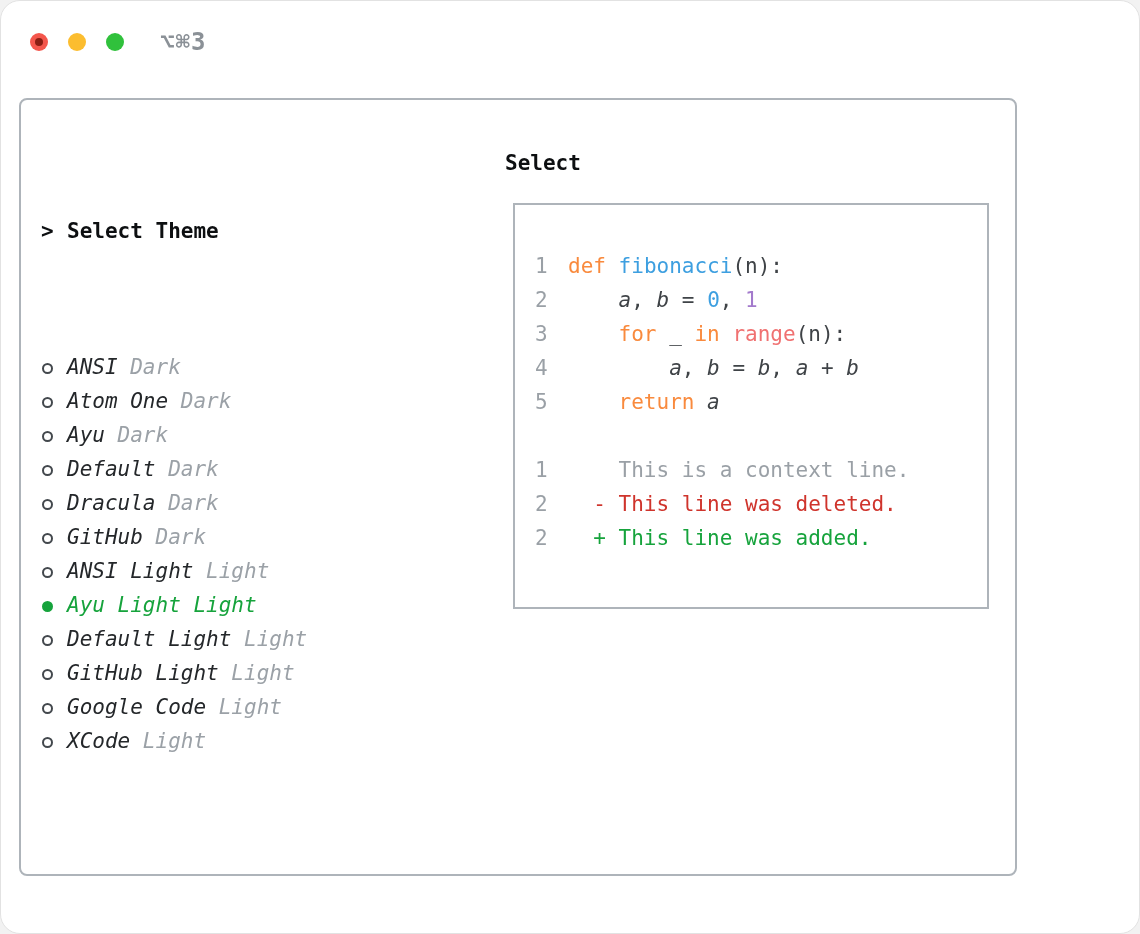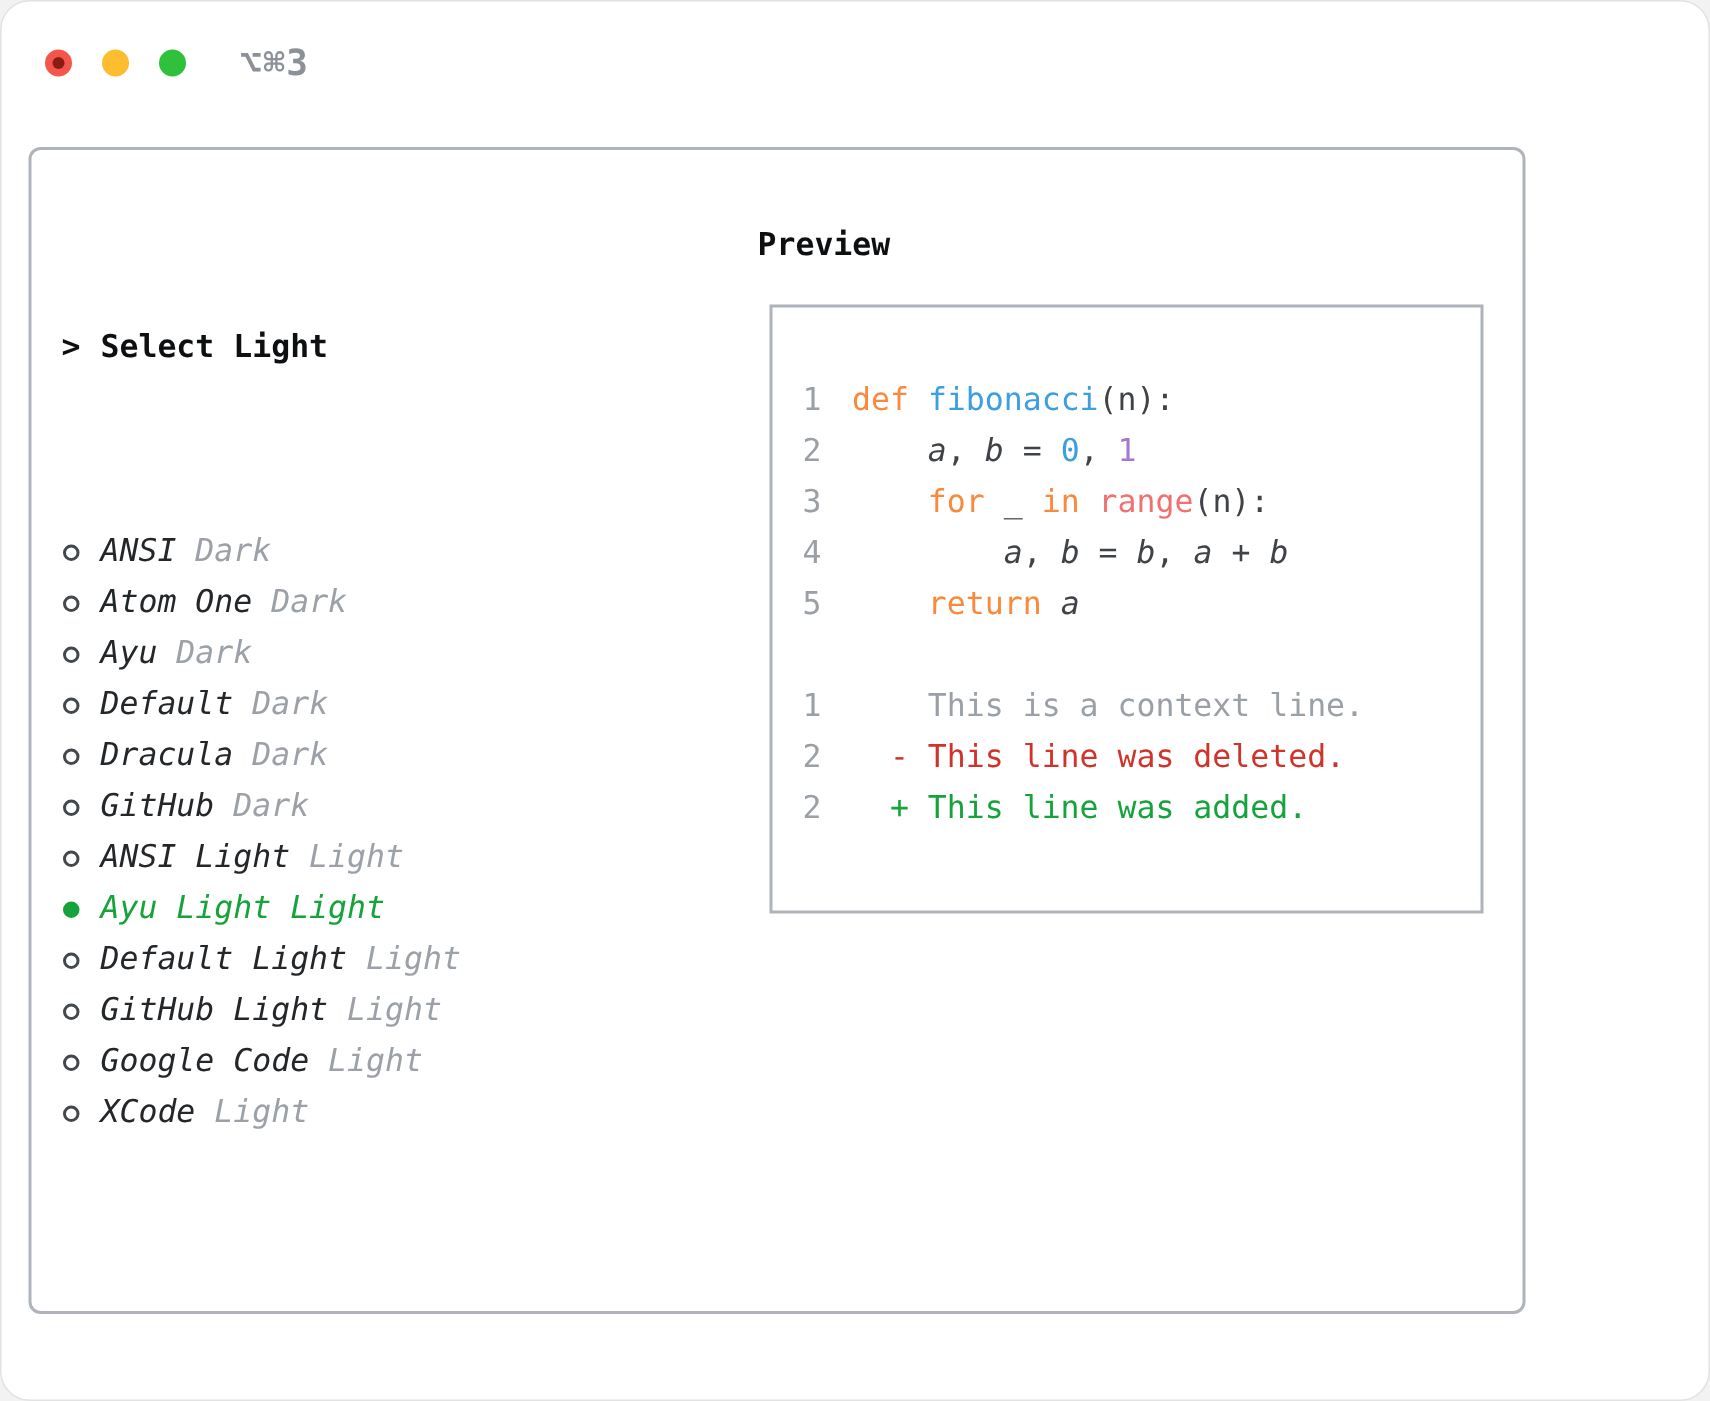--- a/index.html
+++ b/index.html
@@ -55,35 +55,35 @@
   <div class="titlebar">
     <span class="tl red"></span>
     <span class="tl yellow"></span>
     <span class="tl green"></span>
     <span class="win-title">⌥⌘3</span>
   </div>
 
   <div class="panel">
 
     <div class="left">
-      <div class="row heading"><span class="slot">&gt;</span><span>Select Light</span></div>
+      <div class="row heading"><span class="slot">&gt;</span><span>Select Theme</span></div>
 
       <div id="theme-list"><div class="row item"><span class="slot"><span class="circle"></span></span><span style="color: rgb(36, 39, 42);">ANSI</span><span class="variant" style="color: rgb(155, 161, 167);"> Dark</span></div><div class="row item"><span class="slot"><span class="circle"></span></span><span style="color: rgb(36, 39, 42);">Atom One</span><span class="variant" style="color: rgb(155, 161, 167);"> Dark</span></div><div class="row item"><span class="slot"><span class="circle"></span></span><span style="color: rgb(36, 39, 42);">Ayu</span><span class="variant" style="color: rgb(155, 161, 167);"> Dark</span></div><div class="row item"><span class="slot"><span class="circle"></span></span><span style="color: rgb(36, 39, 42);">Default</span><span class="variant" style="color: rgb(155, 161, 167);"> Dark</span></div><div class="row item"><span class="slot"><span class="circle"></span></span><span style="color: rgb(36, 39, 42);">Dracula</span><span class="variant" style="color: rgb(155, 161, 167);"> Dark</span></div><div class="row item"><span class="slot"><span class="circle"></span></span><span style="color: rgb(36, 39, 42);">GitHub</span><span class="variant" style="color: rgb(155, 161, 167);"> Dark</span></div><div class="row item"><span class="slot"><span class="circle"></span></span><span style="color: rgb(36, 39, 42);">ANSI Light</span><span class="variant" style="color: rgb(155, 161, 167);"> Light</span></div><div class="row item"><span class="slot"><span class="circle" style="background: rgb(22, 163, 60); border-color: rgb(22, 163, 60);"></span></span><span style="color: rgb(22, 163, 60);">Ayu Light</span><span class="variant" style="color: rgb(22, 163, 60);"> Light</span></div><div class="row item"><span class="slot"><span class="circle"></span></span><span style="color: rgb(36, 39, 42);">Default Light</span><span class="variant" style="color: rgb(155, 161, 167);"> Light</span></div><div class="row item"><span class="slot"><span class="circle"></span></span><span style="color: rgb(36, 39, 42);">GitHub Light</span><span class="variant" style="color: rgb(155, 161, 167);"> Light</span></div><div class="row item"><span class="slot"><span class="circle"></span></span><span style="color: rgb(36, 39, 42);">Google Code</span><span class="variant" style="color: rgb(155, 161, 167);"> Light</span></div><div class="row item"><span class="slot"><span class="circle"></span></span><span style="color: rgb(36, 39, 42);">XCode</span><span class="variant" style="color: rgb(155, 161, 167);"> Light</span></div></div>
 
       <div class="row blank"></div>
 
       
 
       
 
       
 
       
     </div>
 
-    <div class="preview-heading">Preview</div>
+    <div class="preview-heading">Select</div>
 
     <div class="preview-box">
       <div class="code" id="code-block"><div class="code-row"><span class="ln" style="color: rgb(154, 160, 166);">1</span><span style="color: rgb(249, 138, 61);">def</span><span style="color: rgb(63, 67, 71);"> </span><span style="color: rgb(61, 159, 224);">fibonacci</span><span style="color: rgb(63, 67, 71);">(n):</span></div><div class="code-row"><span class="ln" style="color: rgb(154, 160, 166);">2</span><span style="color: rgb(63, 67, 71);">    </span><span style="color: rgb(63, 67, 71); font-style: italic;">a</span><span style="color: rgb(63, 67, 71);">, </span><span style="color: rgb(63, 67, 71); font-style: italic;">b</span><span style="color: rgb(63, 67, 71);"> = </span><span style="color: rgb(61, 159, 224);">0</span><span style="color: rgb(63, 67, 71);">, </span><span style="color: rgb(163, 122, 204);">1</span></div><div class="code-row"><span class="ln" style="color: rgb(154, 160, 166);">3</span><span style="color: rgb(63, 67, 71);">    </span><span style="color: rgb(249, 138, 61);">for</span><span style="color: rgb(63, 67, 71);"> _ </span><span style="color: rgb(249, 138, 61);">in</span><span style="color: rgb(63, 67, 71);"> </span><span style="color: rgb(240, 113, 113);">range</span><span style="color: rgb(63, 67, 71);">(n):</span></div><div class="code-row"><span class="ln" style="color: rgb(154, 160, 166);">4</span><span style="color: rgb(63, 67, 71);">        </span><span style="color: rgb(63, 67, 71); font-style: italic;">a</span><span style="color: rgb(63, 67, 71);">, </span><span style="color: rgb(63, 67, 71); font-style: italic;">b</span><span style="color: rgb(63, 67, 71);"> = </span><span style="color: rgb(63, 67, 71); font-style: italic;">b</span><span style="color: rgb(63, 67, 71);">, </span><span style="color: rgb(63, 67, 71); font-style: italic;">a</span><span style="color: rgb(63, 67, 71);"> + </span><span style="color: rgb(63, 67, 71); font-style: italic;">b</span></div><div class="code-row"><span class="ln" style="color: rgb(154, 160, 166);">5</span><span style="color: rgb(63, 67, 71);">    </span><span style="color: rgb(249, 138, 61);">return</span><span style="color: rgb(63, 67, 71);"> </span><span style="color: rgb(63, 67, 71); font-style: italic;">a</span></div><div class="code-row"><span class="ln" style="color: rgb(154, 160, 166);"></span></div><div class="code-row"><span class="ln" style="color: rgb(154, 160, 166);">1</span><span style="color: rgb(154, 160, 166);">    This is a context line.</span></div><div class="code-row"><span class="ln" style="color: rgb(154, 160, 166);">2</span><span style="color: rgb(207, 52, 44);">  - This line was deleted.</span></div><div class="code-row"><span class="ln" style="color: rgb(154, 160, 166);">2</span><span style="color: rgb(22, 163, 60);">  + This line was added.</span></div></div>
     </div>
 
   </div>
 </div>
 
 </body></html>

